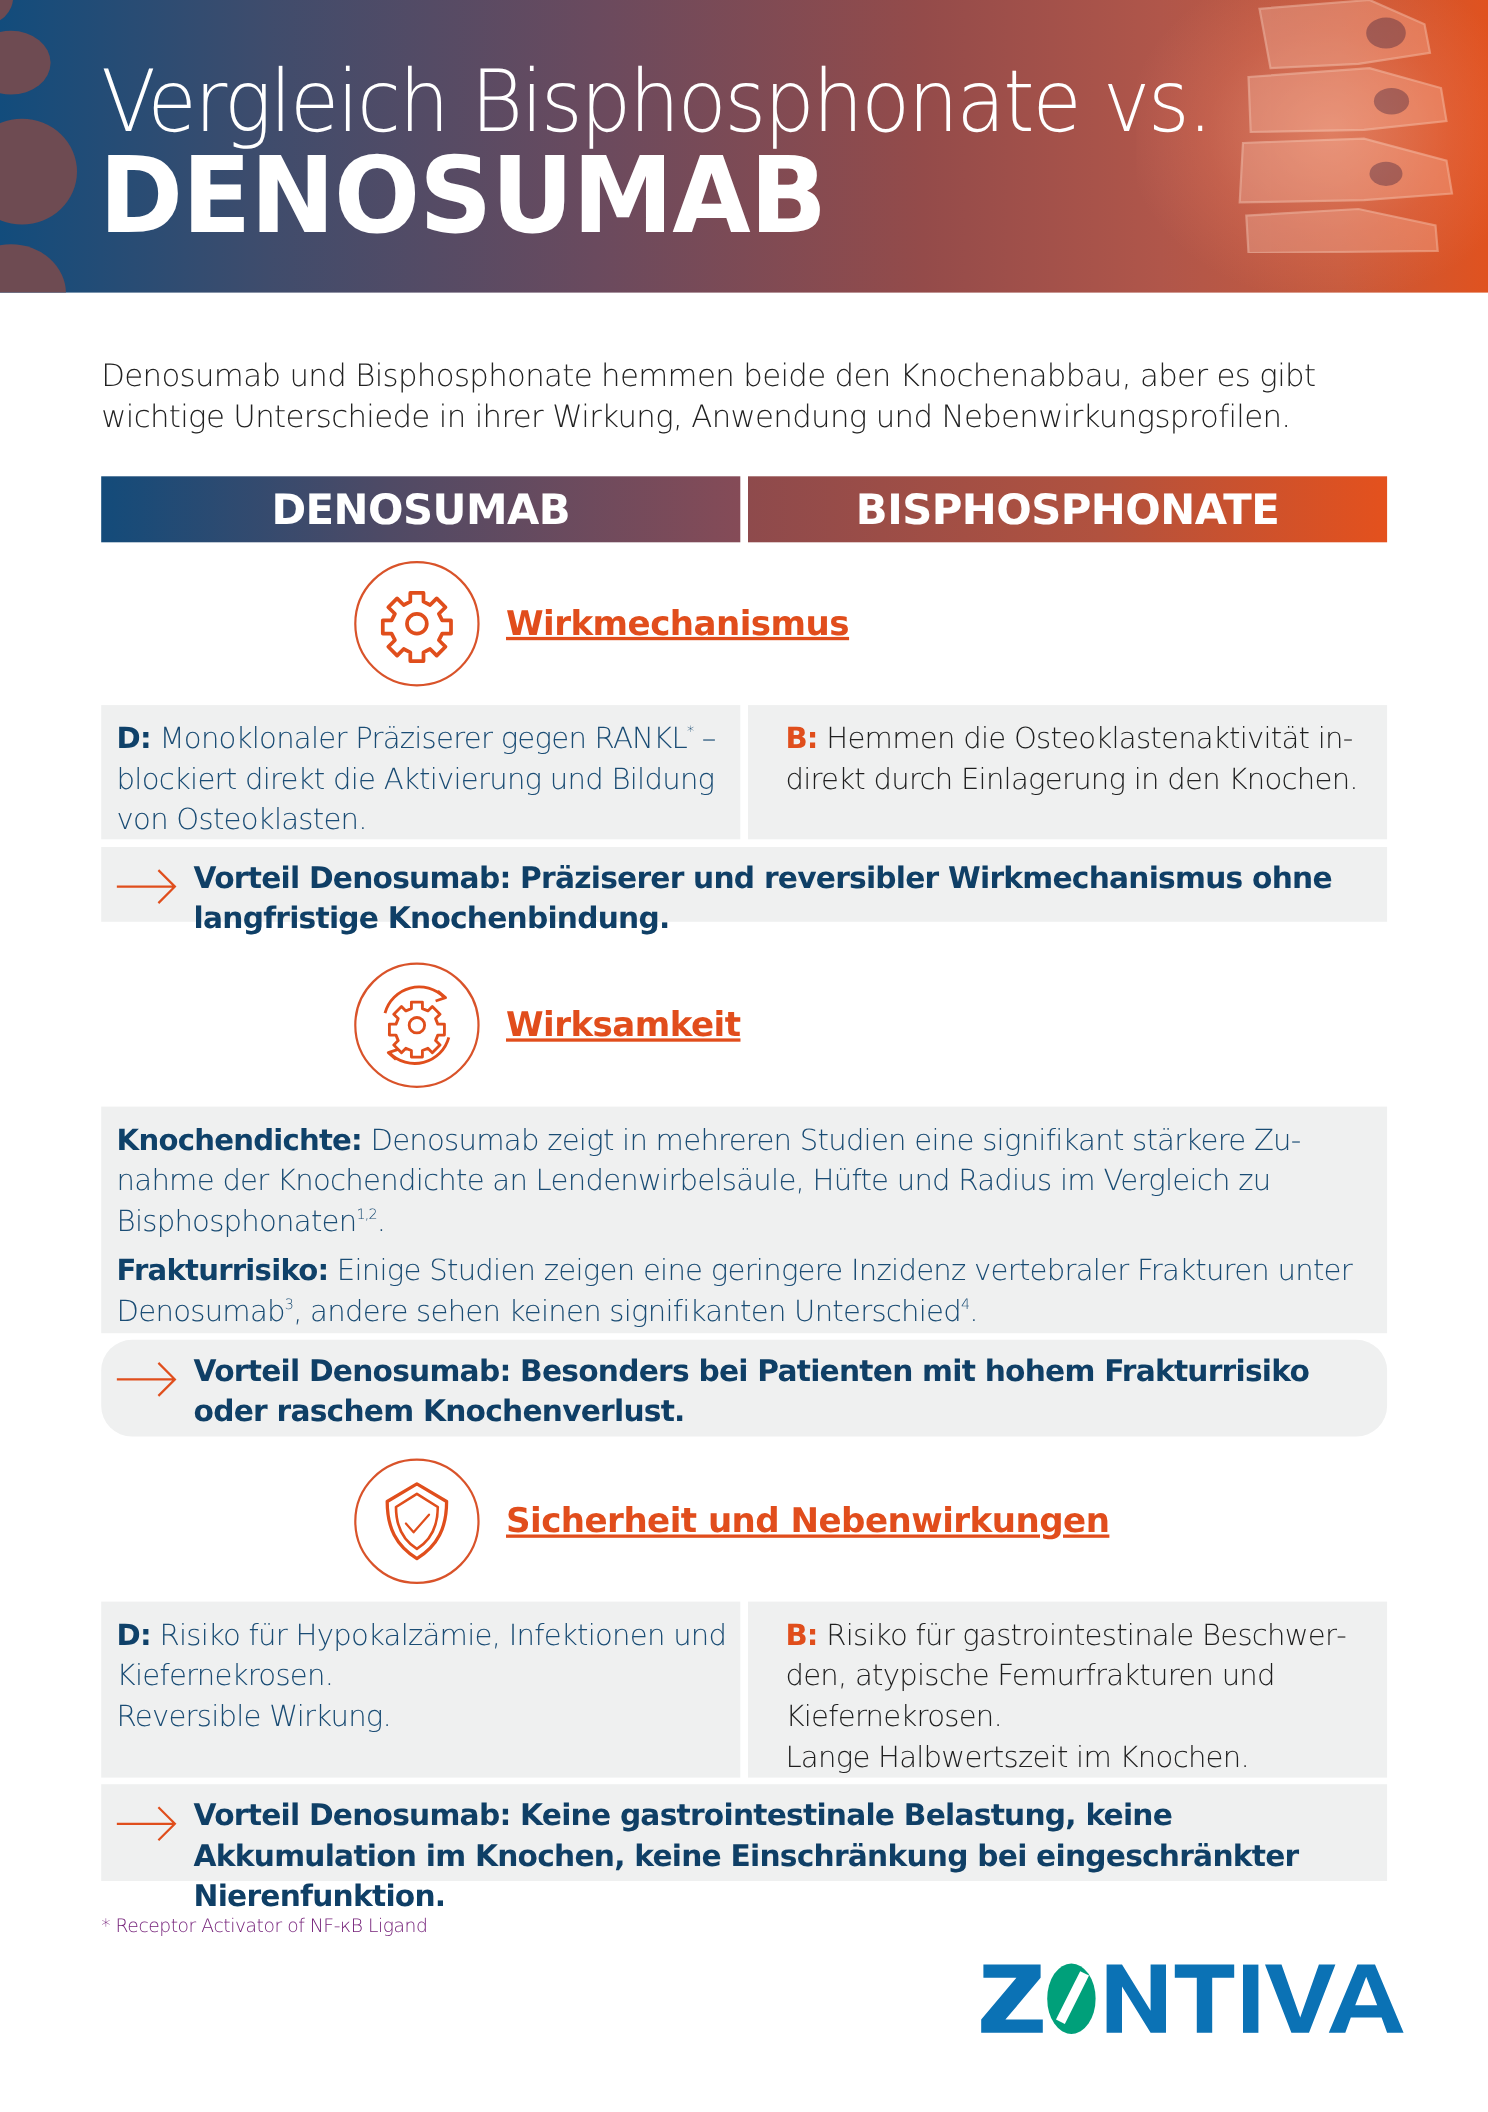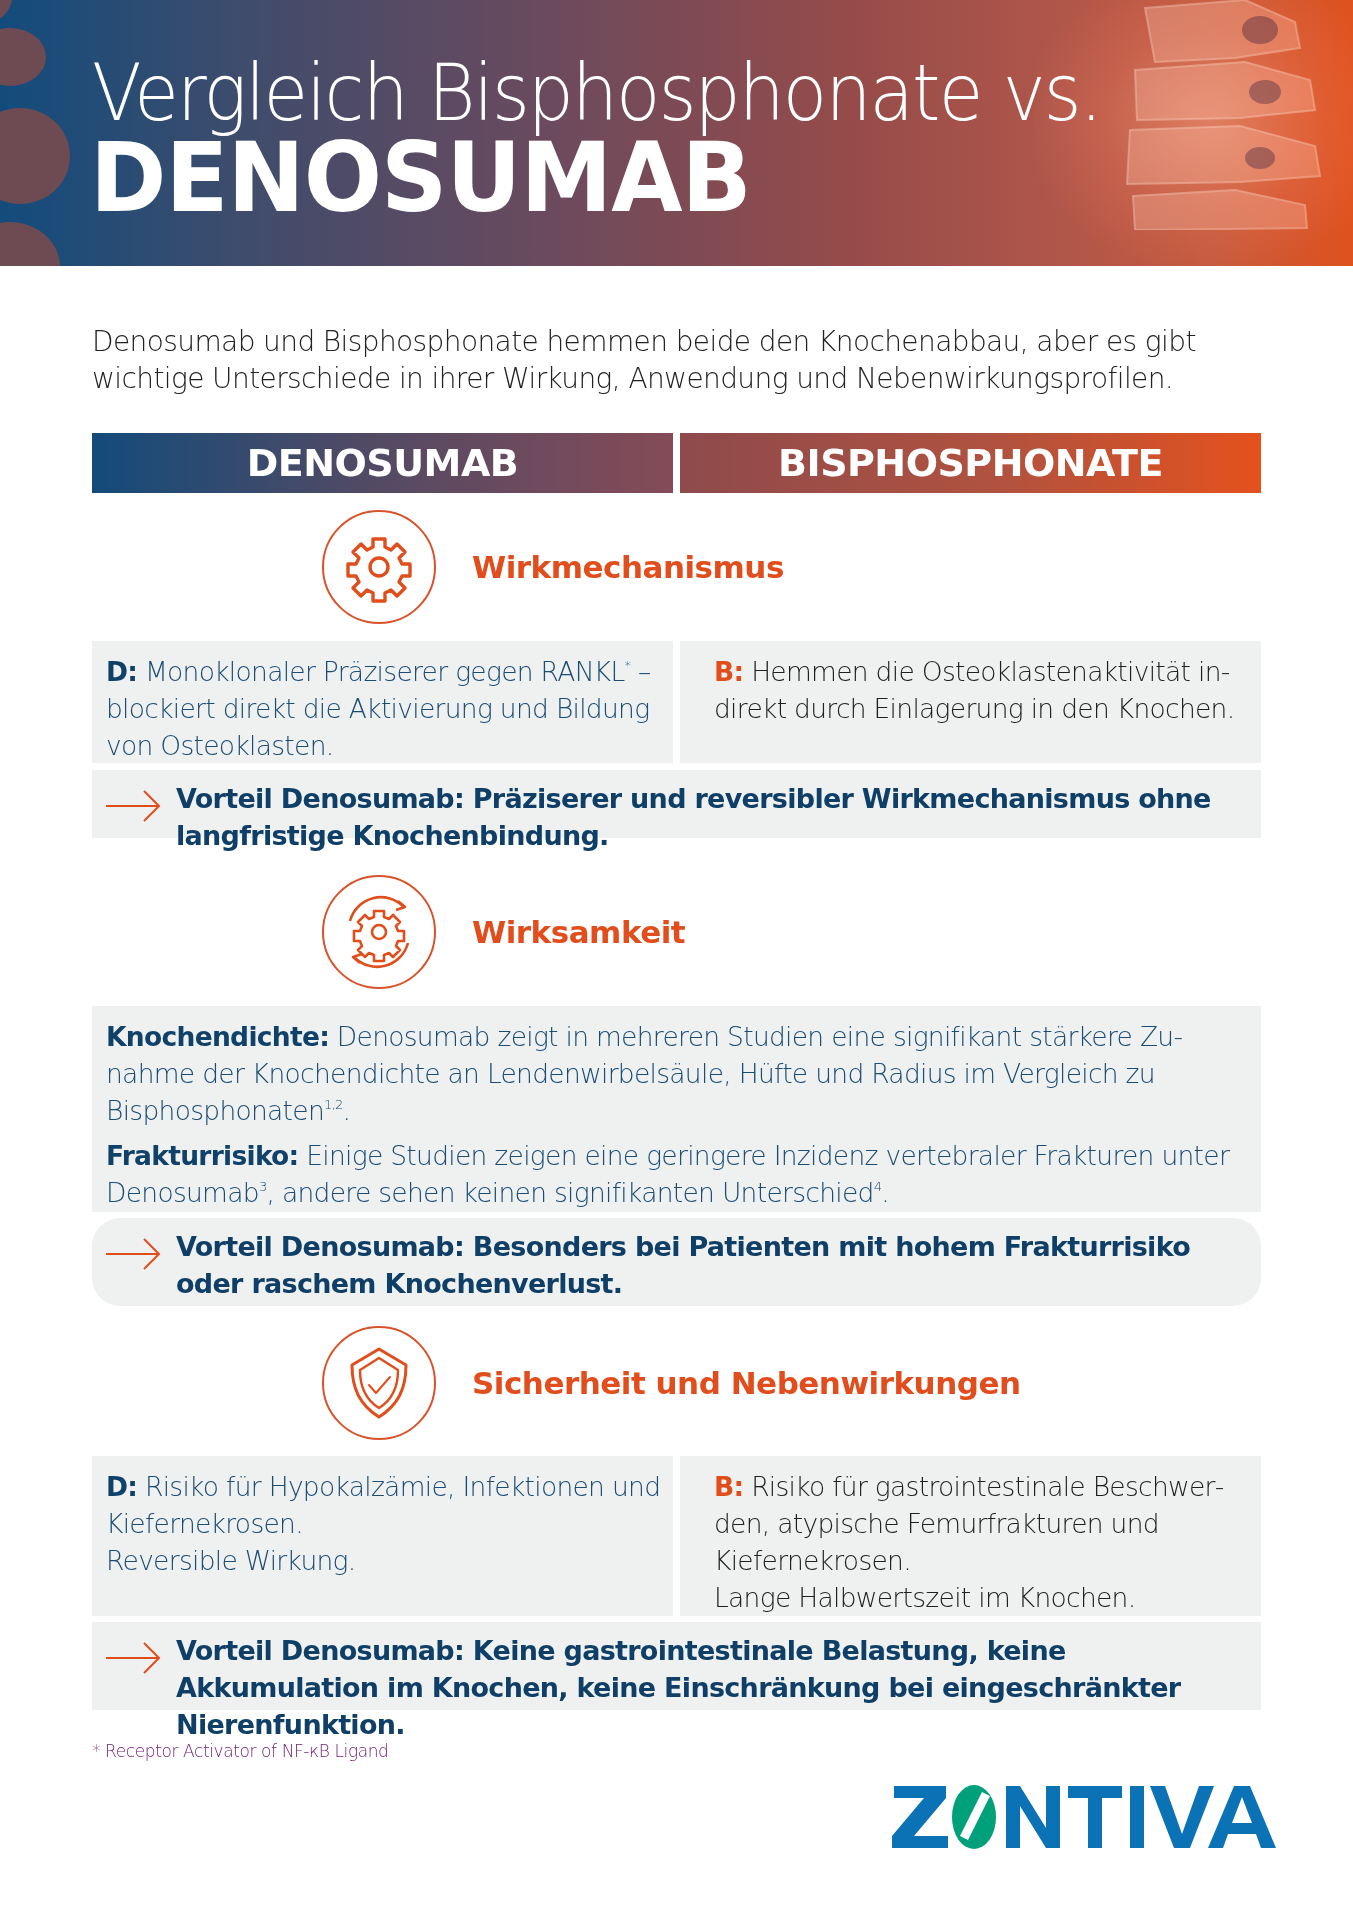--- a/index.html
+++ b/index.html
@@ -45,21 +45,21 @@
   .col-head.d { left: 92px; width: 581px; background: linear-gradient(90deg, #134b7a 0%, #4f4a65 45%, #854b57 100%); }
   .col-head.b { left: 680px; width: 581px; background: linear-gradient(90deg, #8e4a4c 0%, #b1523f 55%, #e4511d 100%); }
 
   
   .sec-head { position: absolute; left: 322px; display: flex; align-items: center; }
   .sec-head .ring {
     width: 114px; height: 114px; border-radius: 50%; border: 2px solid #d9532a;
     display: flex; align-items: center; justify-content: center;
   }
   .sec-head .title {
-    margin-left: 36px; color: #e14d1c; font-family: "DejaVu Sans", sans-serif; font-weight: bold; font-size: 31px; letter-spacing: -0.5px;
+    margin-left: 24px; color: #e14d1c; font-family: "DejaVu Sans", sans-serif; font-weight: bold; font-size: 31px; letter-spacing: -0.5px; text-decoration: underline;
   }
 
   
   .box { position: absolute; background: #eff0f0; }
   .txt { font-family: "DejaVu Sans", sans-serif; font-weight: 300; font-size: 26.5px; line-height: 37px; letter-spacing: -0.7px; }
   .txt.d { color: #1a4c74; }
   .txt.b { color: #1f1f1f; }
   .lbl-d { color: #0f4169; font-weight: bold; }
   .lbl-b { color: #e04e1c; font-weight: bold; }
   .lbl-k { color: #0f4169; font-weight: bold; }

